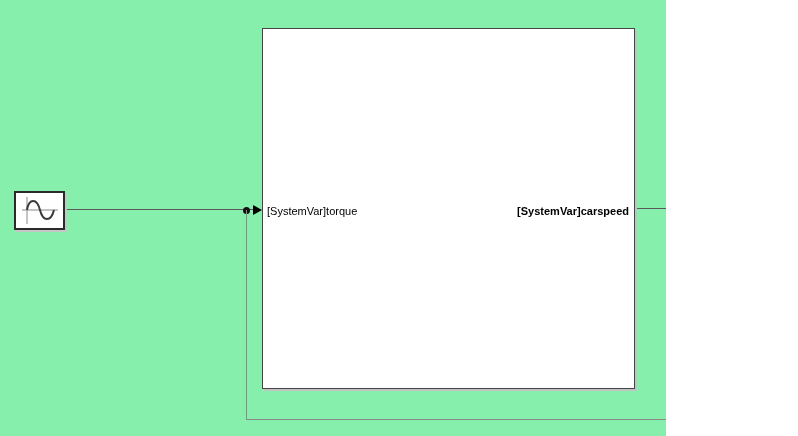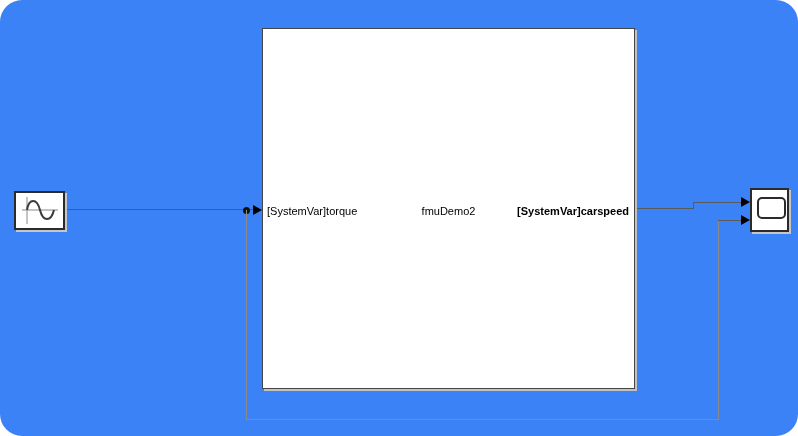--- a/index.html
+++ b/index.html
@@ -3,25 +3,24 @@
 <meta charset="utf-8">
 <style>
   html, body {
     margin: 0;
     padding: 0;
     background: #ffffff;
     font-family: "Liberation Sans", sans-serif;
   }
   .canvas {
     position: relative;
-    width: 798px;
+    width: 666px;
     height: 436px;
-    background: #3b82f6;
+    background: #86efac;
     overflow: hidden;
-    border-radius: 22px;
   }
   
   .block {
     position: absolute;
     background: #ffffff;
     box-sizing: border-box;
   }
   .sine-block {
     left: 14px; top: 191px; width: 51px; height: 39px;
     border: 2px solid #2b2b2b;
@@ -102,21 +101,20 @@
   <div class="block sine-block">
     <svg class="sine-svg" width="45" height="33" viewBox="0 0 45 33">
       <line x1="10" y1="3" x2="10" y2="30" stroke="#b0b0b0" stroke-width="1.5"></line>
       <line x1="5" y1="16" x2="41" y2="16" stroke="#b0b0b0" stroke-width="1.5"></line>
       <path d="M 10 16 C 12 4, 20 4, 23 16 C 26 28, 34 28, 37 16" fill="none" stroke="#3a3a3a" stroke-width="2"></path>
     </svg>
   </div>
 
   <div class="block subsystem-block">
     <span class="port-label in">[SystemVar]torque</span>
-    <span class="name-label">fmuDemo2</span>
     <span class="port-label out">[SystemVar]carspeed</span>
   </div>
 
   <div class="block scope-block">
     <div class="scope-screen"></div>
   </div>
 
 </div>
 
 </body></html>

